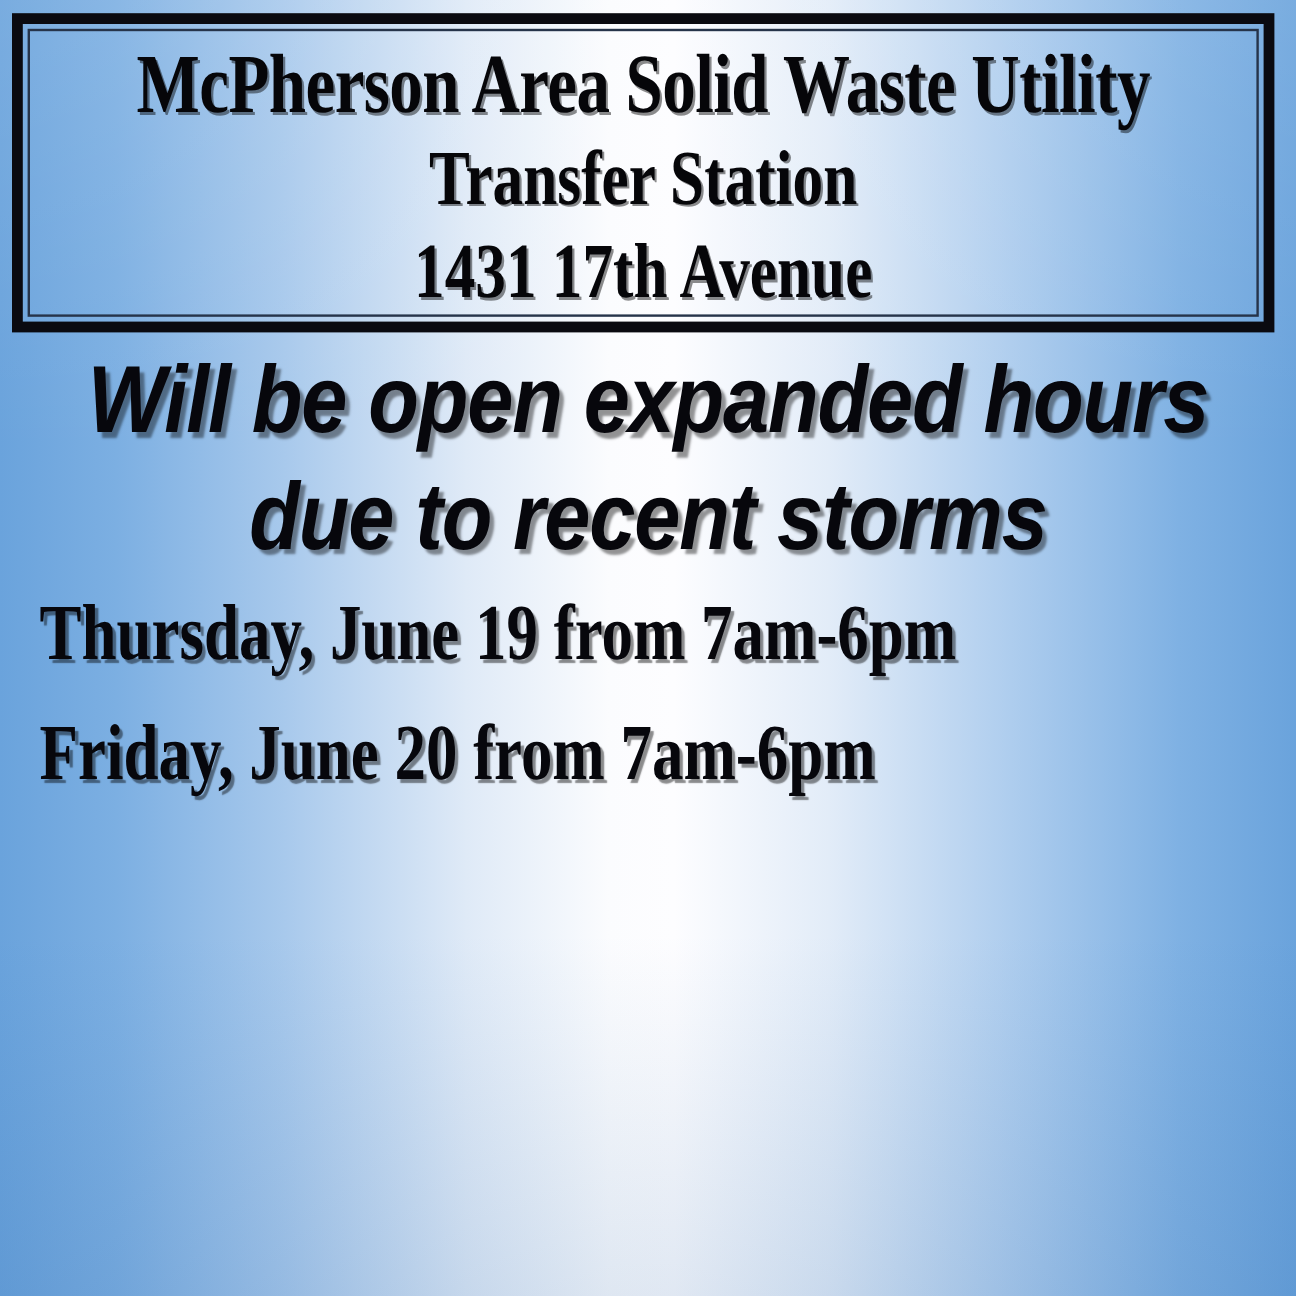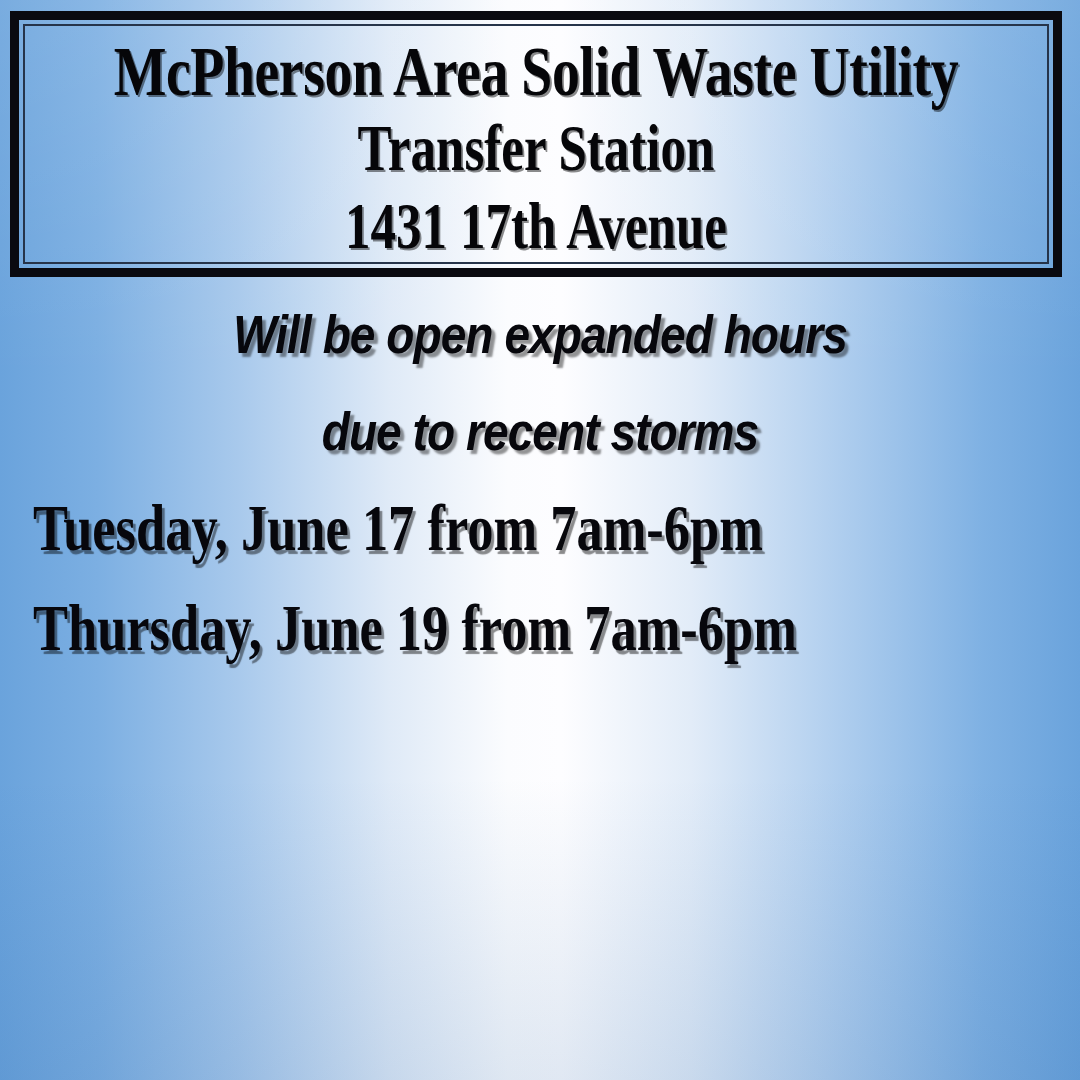--- a/index.html
+++ b/index.html
@@ -95,21 +95,21 @@
   #headline {
     position: absolute;
     left: 0;
     top: 286px;
     width: 1080px;
     text-align: center;
     color: #07070c;
     font-family: "Liberation Sans Narrow", "Liberation Sans", "DejaVu Sans", sans-serif;
     font-weight: bold;
     font-style: italic;
-    font-size: 48px;
+    font-size: 72px;
     line-height: 97px;
     letter-spacing: -1px;
     text-shadow: 4px 4px 2px rgba(0,0,0,0.42);
   }
   .headline-line {
     display: block;
     transform: scaleX(0.96) scaleY(1.10);
   }
 
   
@@ -148,20 +148,20 @@
     </div>
   </div>
 
   <div id="headline">
     <span class="headline-line">Will be open expanded hours</span>
     <span class="headline-line">due to recent storms</span>
   </div>
 
   <div id="schedule">
     <div class="schedule-item">
-      <span>Tuesday, June 17 from 7am-6pm</span>
+      <span>Thursday, June 19 from 7am-6pm</span>
     </div>
     <div class="schedule-item">
-      <span>Thursday, June 19 from 7am-6pm</span>
+      <span>Friday, June 20 from 7am-6pm</span>
     </div>
   </div>
 
 </div>
 
 </body></html>

